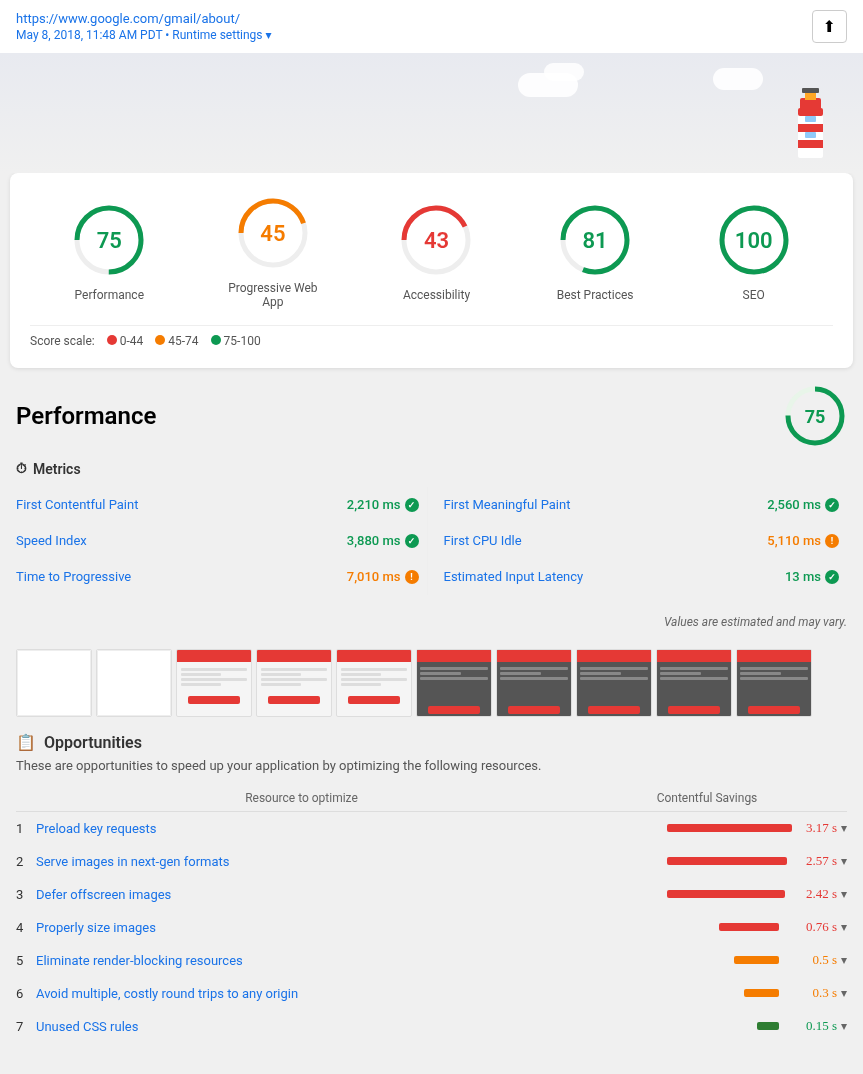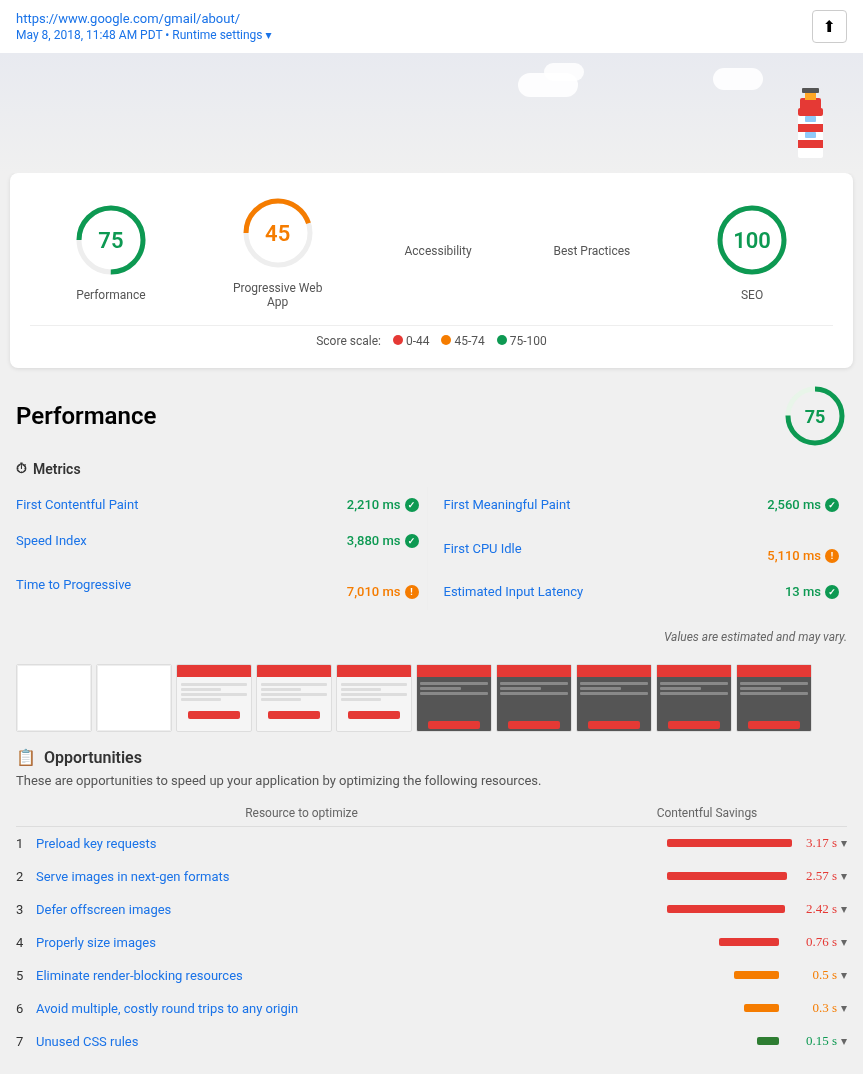--- a/index.html
+++ b/index.html
@@ -14,34 +14,34 @@
     .lighthouse-header { background: linear-gradient(180deg, #e8eaf0 0%, #f0f0f0 100%); height: 120px; display: flex; justify-content: flex-end; align-items: flex-end; padding-right: 20px; position: relative; overflow: hidden; }
 
     .scores-card { background: #fff; margin: 0 10px; border-radius: 8px; padding: 20px; box-shadow: 0 1px 4px rgba(0,0,0,0.1); }
     .scores-row { display: flex; justify-content: space-around; align-items: center; margin-bottom: 16px; }
     .score-item { display: flex; flex-direction: column; align-items: center; gap: 8px; }
     .score-circle { position: relative; width: 80px; height: 80px; }
     .score-circle svg { transform: rotate(-90deg); }
     .score-number { position: absolute; top: 50%; left: 50%; transform: translate(-50%, -50%); font-size: 22px; font-weight: 600; }
     .score-label { font-size: 12px; color: #555; text-align: center; max-width: 90px; }
 
-    .scale-row { display: flex; justify-content: center; align-items: center; gap: 12px; font-size: 12px; color: #555; padding-top: 8px; border-top: 1px solid #eee; }
+    .scale-row { display: flex; justify-content: flex-start; align-items: center; gap: 12px; font-size: 12px; color: #555; padding-top: 8px; border-top: 1px solid #eee; }
     .scale-dot { width: 10px; height: 10px; border-radius: 50%; display: inline-block; margin-right: 3px; }
 
     .main-content { padding: 16px; }
     .section-title { font-size: 24px; font-weight: 600; color: #000; margin-bottom: 12px; display: flex; justify-content: space-between; align-items: center; }
 
     .metrics-section { margin-bottom: 16px; }
     .metrics-header { display: flex; align-items: center; gap: 6px; font-size: 14px; font-weight: 600; margin-bottom: 10px; color: #333; }
     .metrics-grid { display: grid; grid-template-columns: 1fr 1fr; gap: 8px; }
     .metric-row { display: flex; justify-content: space-between; align-items: center; padding: 10px 0; border-bottom: 1px solid #f0f0f0; }
     .metric-label { color: #1a73e8; font-size: 13px; cursor: pointer; }
     .metric-value { display: flex; align-items: center; gap: 4px; font-size: 13px; font-weight: 500; }
     .metric-value.green { color: #0d9952; }
-    .metric-value.orange { color: #f57c00; margin-top: 15px; }
+    .metric-value.orange { color: #f57c00; }
     .status-dot { width: 14px; height: 14px; border-radius: 50%; display: flex; align-items: center; justify-content: center; font-size: 9px; color: #fff; font-weight: 700; }
     .status-dot.green { background: #0d9952; }
     .status-dot.orange { background: #f57c00; }
     .metrics-col { padding: 0 8px; }
     .metrics-col:first-child { border-right: 1px solid #eee; padding-left: 0; }
 
     .estimated-note { text-align: right; color: #666; font-size: 12px; font-style: italic; margin: 20px 0; }
 
     .thumbnails-row { display: flex; gap: 4px; overflow: hidden; margin: 8px 0 16px; }
     .thumbnail { width: 76px; height: 68px; background: #f5f5f5; border: 1px solid #ddd; border-radius: 2px; overflow: hidden; display: flex; flex-direction: column; }
@@ -118,23 +118,37 @@
     <div class="score-circle">
       <svg width="80" height="80" viewBox="0 0 80 80">
         <circle cx="40" cy="40" r="32" fill="none" stroke="#eee" stroke-width="5"></circle>
         <circle cx="40" cy="40" r="32" fill="none" stroke="#f57c00" stroke-width="5" stroke-dasharray="201.06192982974676" stroke-dashoffset="110.58406140636073" transform="rotate(-90 40 40)"></circle>
       </svg>
       <span class="score-number" style="color:#f57c00;">45</span>
     </div>
     <span class="score-label">Progressive Web App</span>
   </div>
       <div class="score-item">
+    <div class="score-circle">
+      <svg width="80" height="80" viewBox="0 0 80 80">
+        <circle cx="40" cy="40" r="32" fill="none" stroke="#eee" stroke-width="5"></circle>
+        <circle cx="40" cy="40" r="32" fill="none" stroke="#e53935" stroke-width="5" stroke-dasharray="201.06192982974676" stroke-dashoffset="114.60530000295566" transform="rotate(-90 40 40)"></circle>
+      </svg>
+      <span class="score-number" style="color:#e53935;">43</span>
+    </div>
     <span class="score-label">Accessibility</span>
   </div>
       <div class="score-item">
+    <div class="score-circle">
+      <svg width="80" height="80" viewBox="0 0 80 80">
+        <circle cx="40" cy="40" r="32" fill="none" stroke="#eee" stroke-width="5"></circle>
+        <circle cx="40" cy="40" r="32" fill="none" stroke="#0d9952" stroke-width="5" stroke-dasharray="201.06192982974676" stroke-dashoffset="38.201766667651874" transform="rotate(-90 40 40)"></circle>
+      </svg>
+      <span class="score-number" style="color:#0d9952;">81</span>
+    </div>
     <span class="score-label">Best Practices</span>
   </div>
       <div class="score-item">
     <div class="score-circle">
       <svg width="80" height="80" viewBox="0 0 80 80">
         <circle cx="40" cy="40" r="32" fill="none" stroke="#eee" stroke-width="5"></circle>
         <circle cx="40" cy="40" r="32" fill="none" stroke="#0d9952" stroke-width="5" stroke-dasharray="201.06192982974676" stroke-dashoffset="0" transform="rotate(-90 40 40)"></circle>
       </svg>
       <span class="score-number" style="color:#0d9952;">100</span>
     </div>

